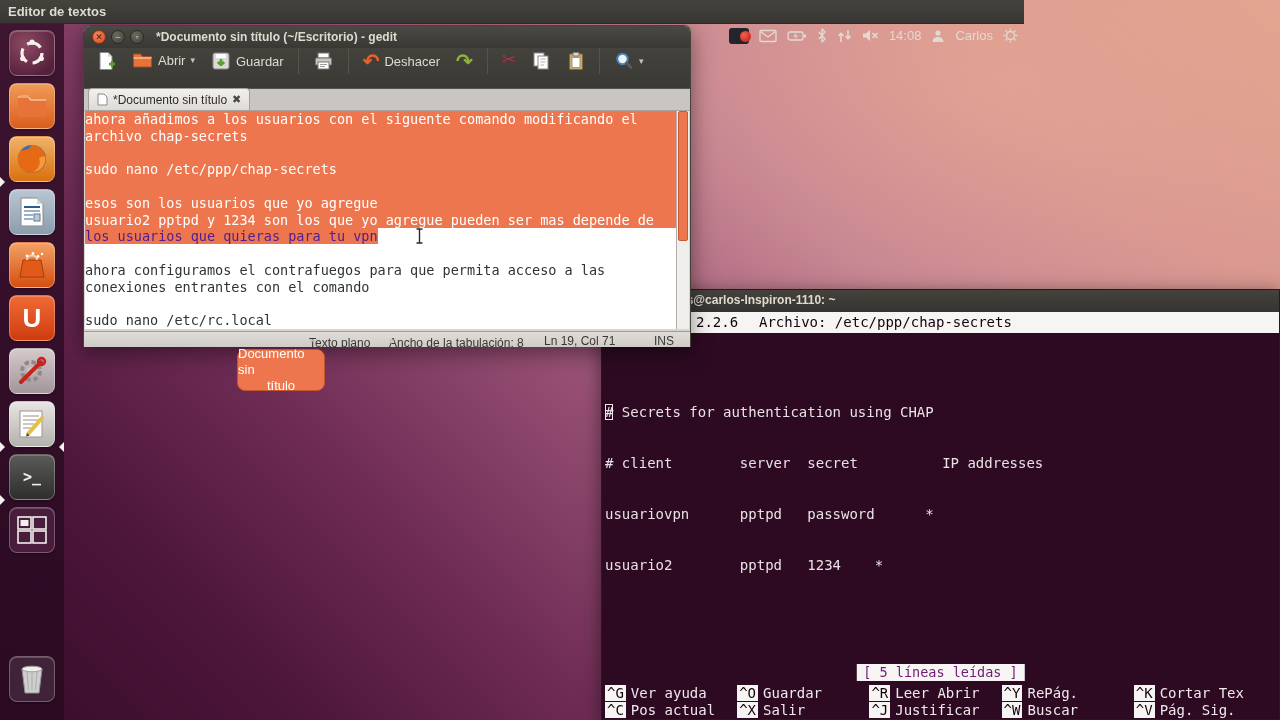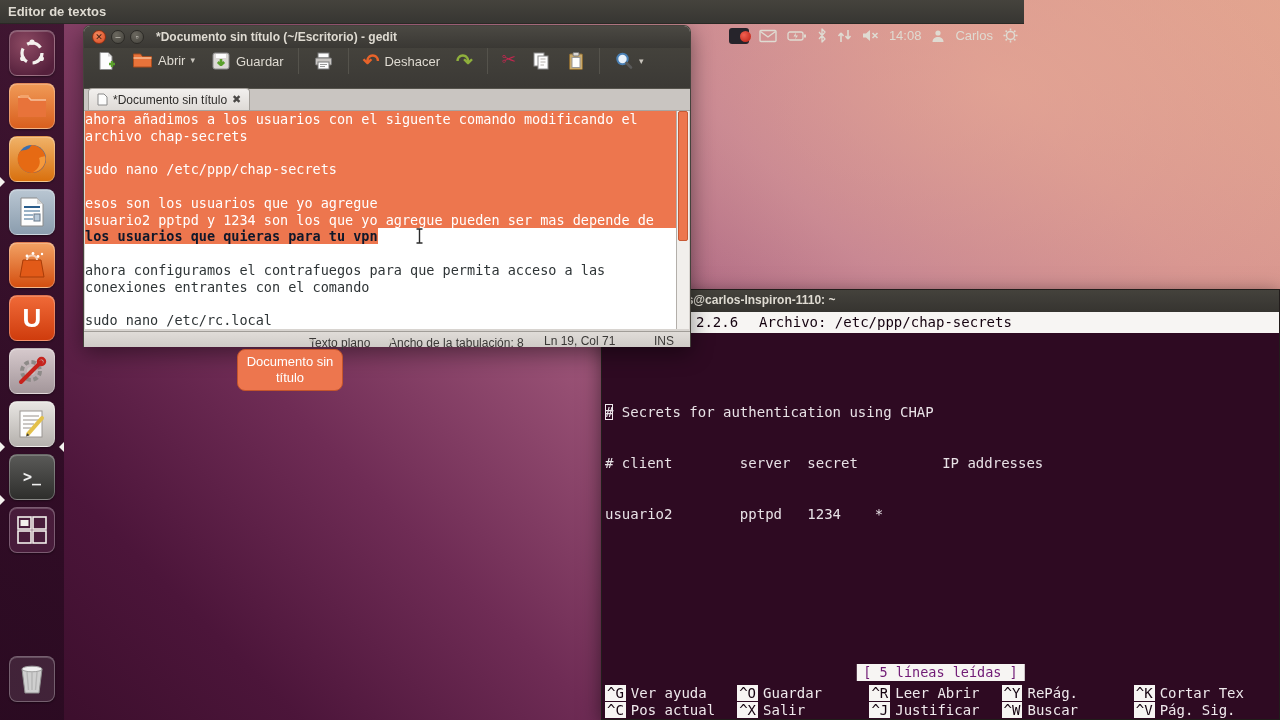--- a/index.html
+++ b/index.html
@@ -92,32 +92,32 @@
   .glyph-cut { color:#c3274f; font-size:17px; line-height:1; }
   .g-tabbar { height:23px; background:#c9c5c1; border-top:1px solid #55534c; border-bottom:1px solid #a8a4a0;
     display:flex; align-items:flex-end; padding-left:4px; }
   .g-tab { height:22px; background:linear-gradient(#f2f0ee,#dedad6); border:1px solid #a19d98; border-bottom:none;
     border-radius:4px 4px 0 0; display:flex; align-items:center; gap:5px; padding:0 8px; font-size:12px; color:#2e2c2a; }
   .g-tabclose { font-size:11px; color:#4a4846; }
   .g-text { position:absolute; left:1px; top:85px; width:593px; height:218px; background:#ffffff; overflow:hidden;
     font-family:"DejaVu Sans Mono", monospace; font-size:13.5px; line-height:16.77px; color:#2e3436; }
   .g-text .line { height:16.77px; white-space:pre; }
   .line.sel { background:#ed764e; color:#ffffff; }
-  .selspan { background:#ed764e; color:#0f172a;font-weight:bold; }
+  .selspan { background:#ed764e; color:#4c1d95; }
   .g-scroll { position:absolute; right:1px; top:85px; width:13px; height:218px;
     background:#f1efec; border-left:1px solid #b3afaa; }
   .g-thumb { position:absolute; left:1px; right:1px; top:0; height:130px; background:#ed764e; border-radius:2px;
     border:1px solid #c85a35; }
   .g-status { position:absolute; left:0; bottom:0; width:606px; height:16px;
     background:linear-gradient(#e0dcd8,#cfcbc7); border-top:1px solid #a19d98; font-size:12px; color:#3a3836; }
   .g-status span { position:absolute; top:2px; white-space:nowrap; }
   .ibeam { position:absolute; left:330px; top:117px; width:9px; height:16px; }
 
   
-  .tooltip { position:absolute; left:237px; top:349px; width:106px; height:42px; z-index:30;
+  .tooltip { position:absolute; left:237px; top:349px; width:88px; height:42px; z-index:30;
     background:#ed764e; border:1px solid #c4552c; border-radius:8px; color:#fff; font-size:13px;
     display:flex; flex-direction:column; align-items:center; justify-content:center; line-height:16px; }
 </style>
 </head>
 <body>
 
 <div class="screen">
 
   <div class="panel">
     <span class="appmenu">Editor de textos</span>
@@ -255,20 +255,21 @@
       <span class="term-title">los@carlos-Inspiron-1110: ~</span>
     </div>
     <div class="nano-header">
       <span class="nano-version">2.2.6</span>
       <span class="nano-file">Archivo: /etc/ppp/chap-secrets</span>
     </div>
     <div class="term-body">
       <div class="term-lines">
         <div><span class="tcursor">#</span><span> Secrets for authentication using CHAP</span></div>
         <div># client        server  secret          IP addresses</div>
+        <div>usuariovpn      pptpd   password      *</div>
         <div>usuario2        pptpd   1234    *</div>
       </div>
       <div class="nano-msg">[ 5 líneas leídas ]</div>
       <div class="nano-keys">
         <div class="cell"><span class="key">^G</span><span class="lbl">Ver ayuda</span></div>
         <div class="cell"><span class="key">^O</span><span class="lbl">Guardar</span></div>
         <div class="cell"><span class="key">^R</span><span class="lbl">Leer Abrir</span></div>
         <div class="cell"><span class="key">^Y</span><span class="lbl">RePág.</span></div>
         <div class="cell"><span class="key">^K</span><span class="lbl">Cortar Tex</span></div>
         <div class="cell"><span class="key">^C</span><span class="lbl">Pos actual</span></div>

